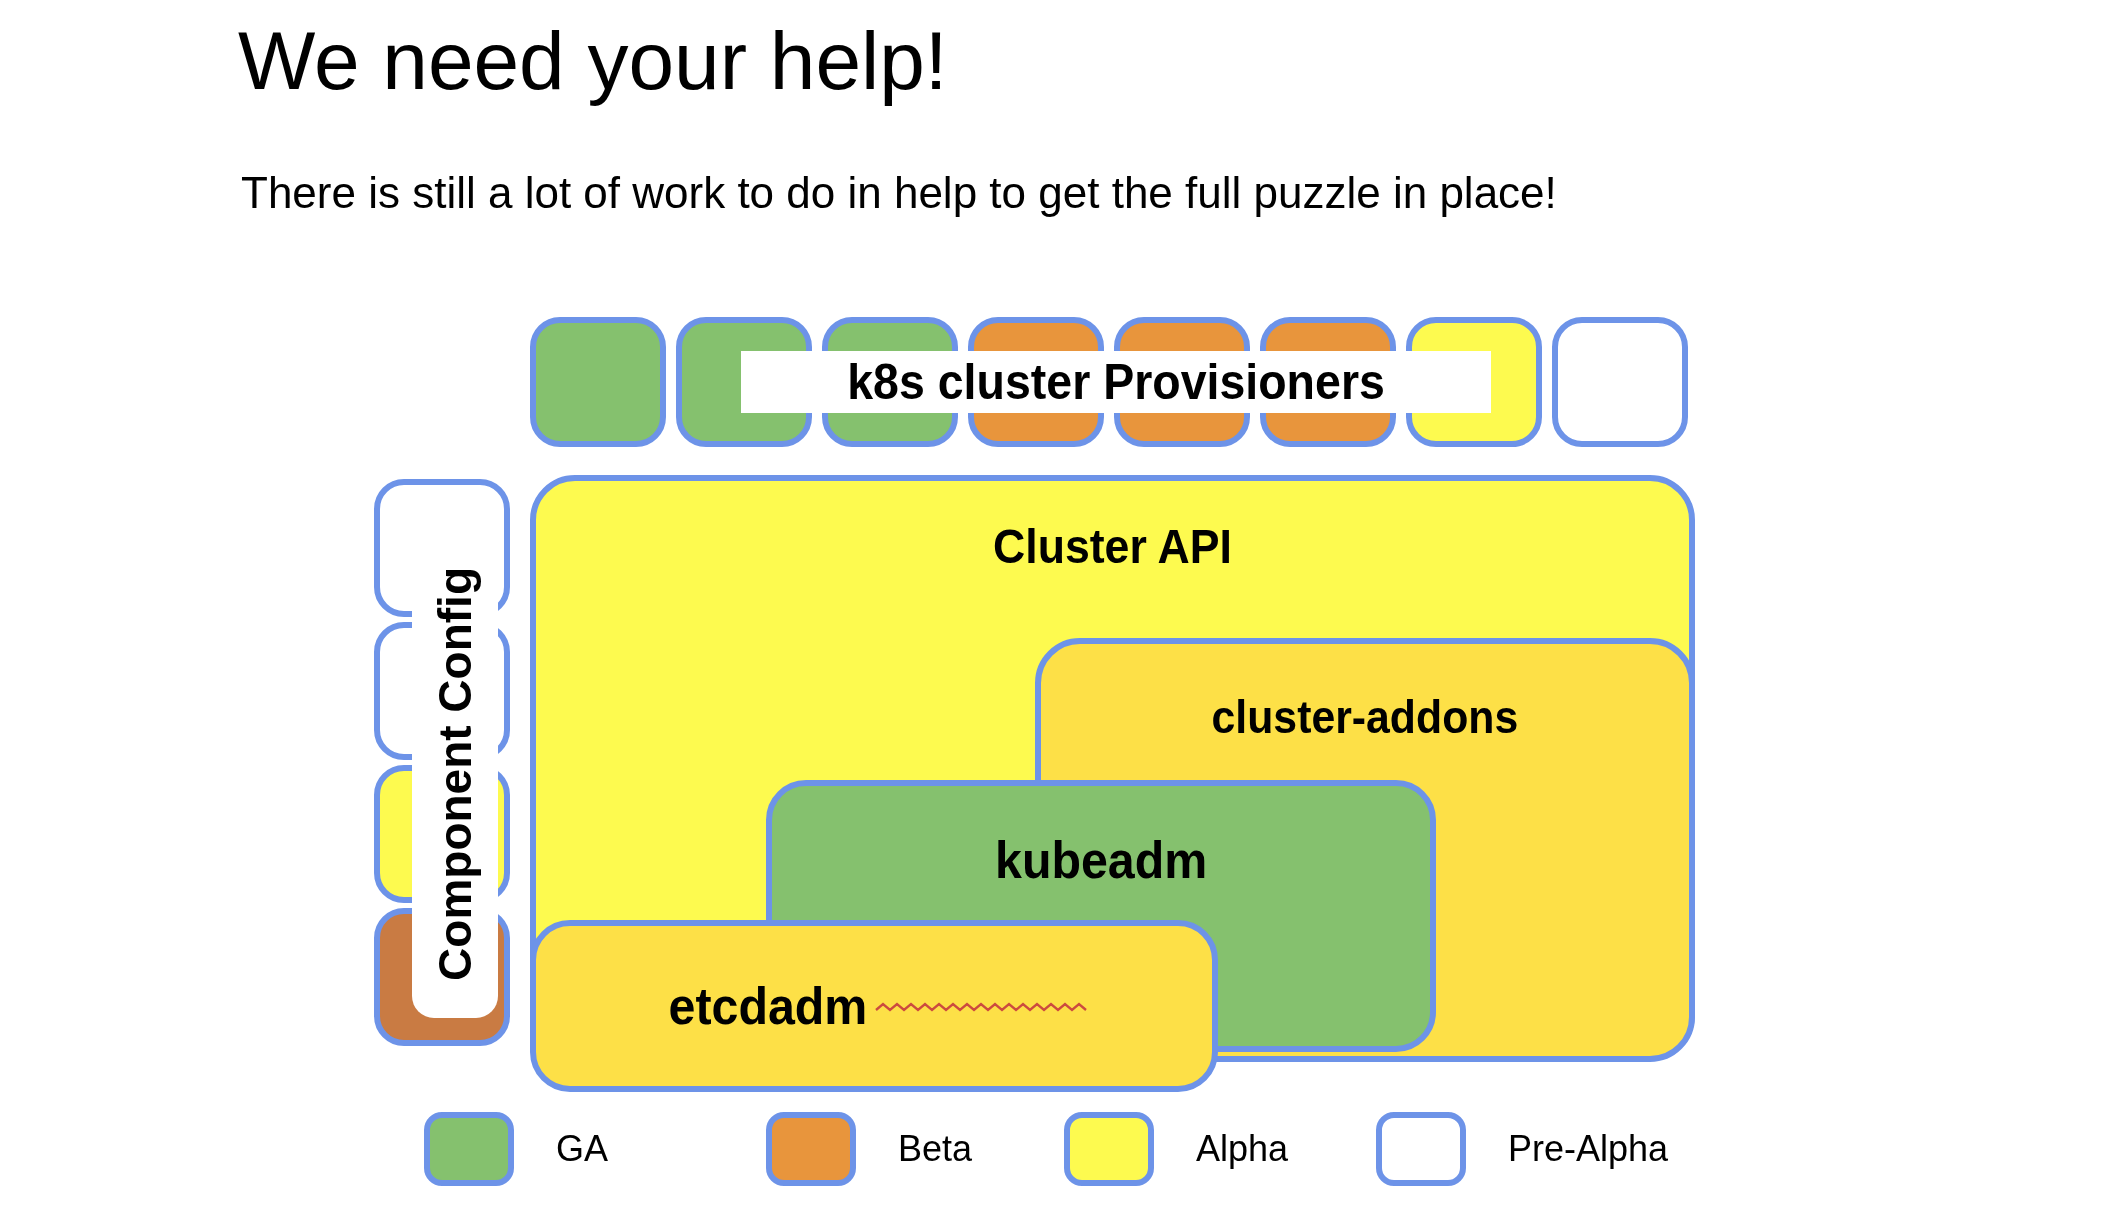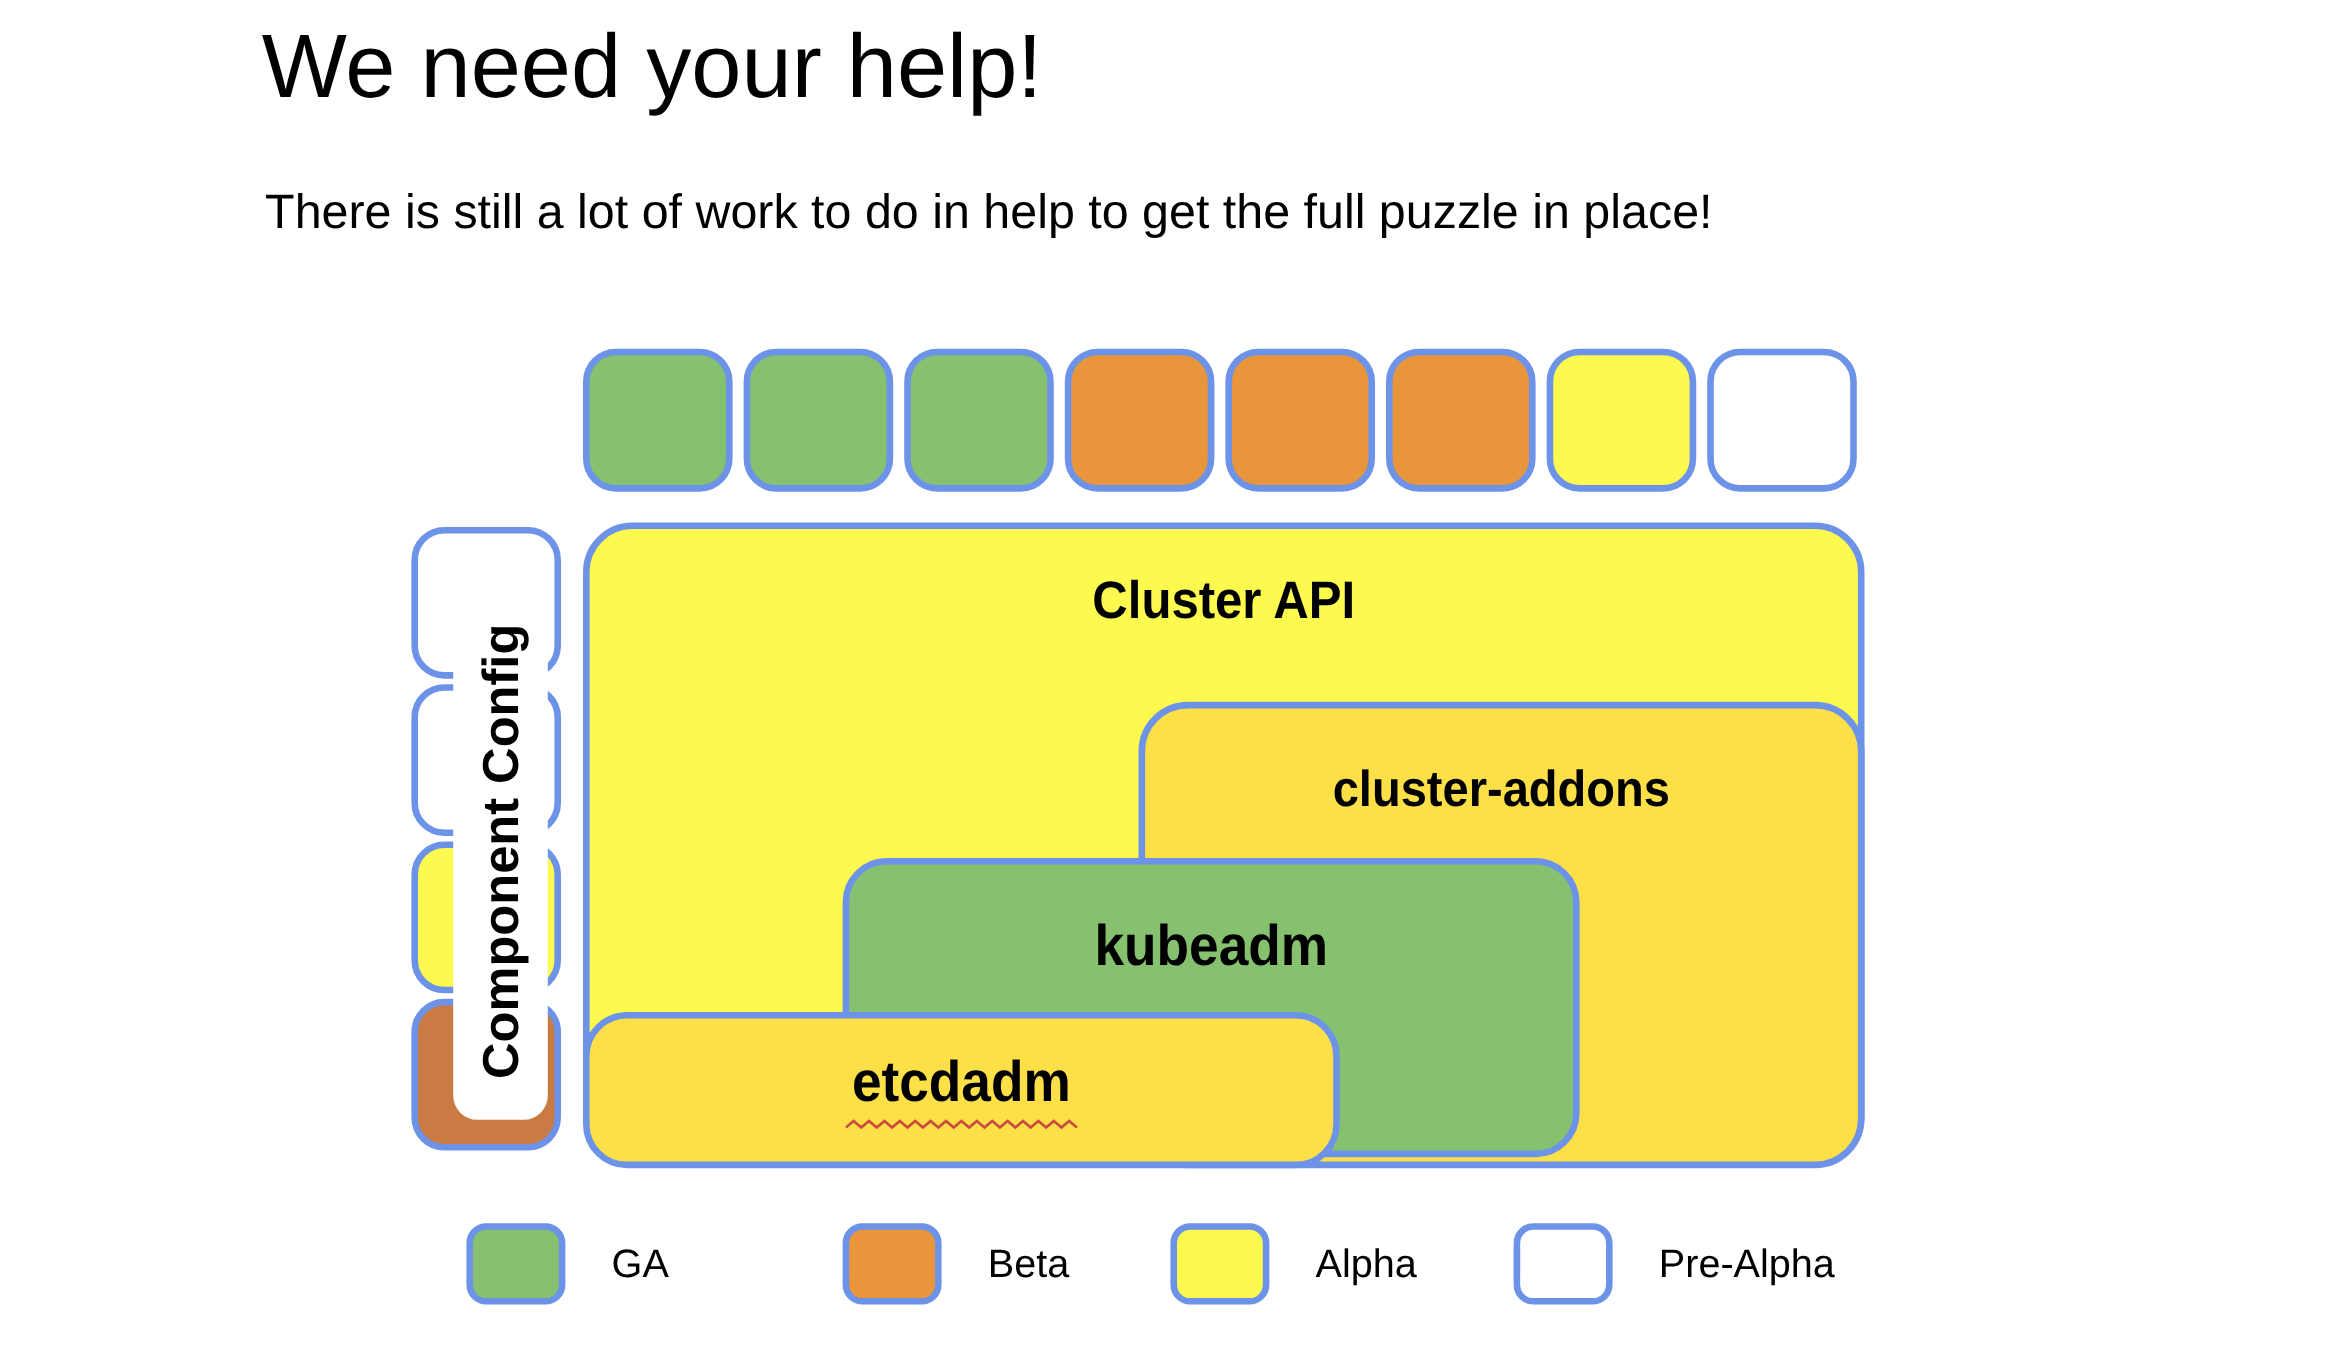--- a/index.html
+++ b/index.html
@@ -39,22 +39,22 @@
 
   .cluster-api{left:530px;top:475px;width:1165px;height:585px;background:var(--yellow);border-radius:45px;z-index:1;}
   .cluster-api .box-label{top:38px;font-size:48px;}
 
   .cluster-addons{left:1035px;top:638px;width:660px;height:424px;border-radius:45px;z-index:2;}
   .cluster-addons .box-label{top:46px;font-size:46px;}
 
   .kubeadm{left:766px;top:780px;width:670px;height:272px;background:var(--green);border-radius:40px;z-index:3;}
   .kubeadm .box-label{top:44px;font-size:52px;}
 
-  .etcdadm{left:530px;top:920px;width:688px;height:142px;border-radius:40px;z-index:4;
-    display:flex;flex-direction:column;align-items:center;justify-content:center;}
+  .etcdadm{left:530px;top:920px;width:688px;height:172px;border-radius:40px;z-index:4;
+    display:flex;flex-direction:row;align-items:center;justify-content:center;}
   .etcdadm .box-label{position:static;font-size:52px;}
   .squiggle{display:block;margin-top:2px;}
 
   
   .legend{position:absolute;left:16px;top:1112px;width:2126px;height:80px;}
   .legend-item{position:absolute;top:0;display:flex;align-items:center;}
   .legend-item.i0{left:408px;}
   .legend-item.i1{left:750px;justify-content:space-between;}
   .legend-item.i2{left:1048px;}
   .legend-item.i3{left:1360px;}
@@ -72,20 +72,23 @@
   <div class="prov-row" id="provRow">
       <div class="tile" style="background: rgb(133, 193, 110);"></div>
       <div class="tile" style="background: rgb(133, 193, 110);"></div>
       <div class="tile" style="background: rgb(133, 193, 110);"></div>
       <div class="tile" style="background: rgb(232, 149, 60);"></div>
       <div class="tile" style="background: rgb(232, 149, 60);"></div>
       <div class="tile" style="background: rgb(232, 149, 60);"></div>
       <div class="tile" style="background: rgb(253, 250, 79);"></div>
       <div class="tile" style="background: rgb(255, 255, 255);"></div>
     </div>
+  <div class="prov-label">
+    <span class="txt narrow">k8s cluster Provisioners</span>
+  </div>
 
   <div class="config-col" id="configCol">
       <div class="tile" style="background: rgb(255, 255, 255);"></div>
       <div class="tile" style="background: rgb(255, 255, 255);"></div>
       <div class="tile" style="background: rgb(253, 250, 79);"></div>
       <div class="tile" style="background: rgb(201, 123, 67);"></div>
     </div>
   <div class="config-label">
     <span class="txt">Component Config</span>
   </div>

